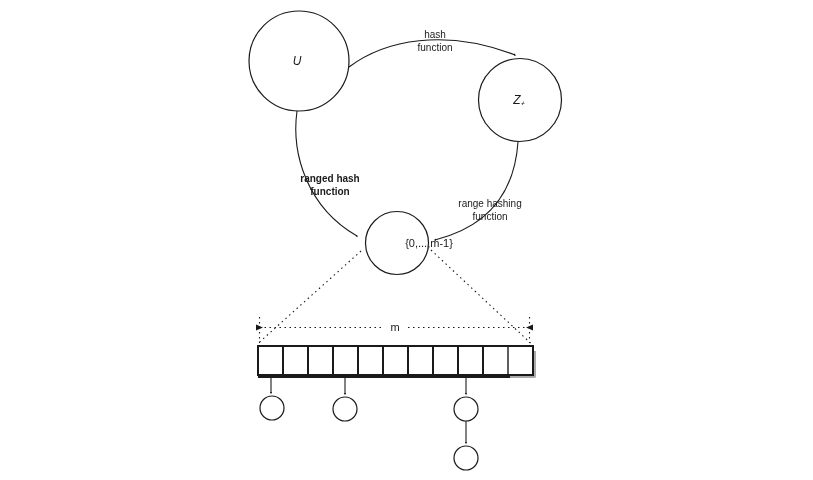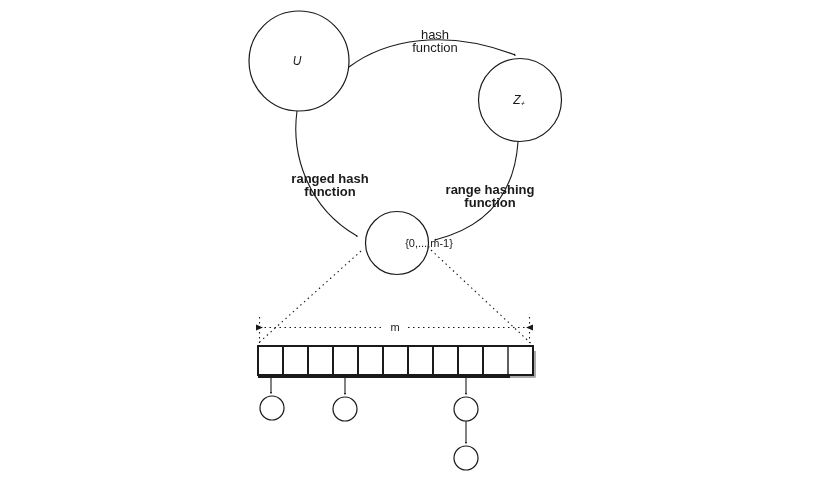--- a/index.html
+++ b/index.html
@@ -3,21 +3,21 @@
 <meta charset="utf-8">
 <style>
   html,body{margin:0;padding:0;background:#fff;}
   .canvas{
     position:relative;width:813px;height:480px;background:#ffffff;
     font-family:"Liberation Sans", sans-serif;color:#1a1a1a;overflow:hidden;
   }
   svg{position:absolute;left:0;top:0;}
   .lbl{
     position:absolute;transform:translate(-50%,-50%);
-    font-size:13px;line-height:13px;text-align:center;white-space:pre;color:#1a1a1a;
+    font-size:10px;line-height:13px;text-align:center;white-space:pre;color:#1a1a1a;
   }
   .node-lbl{font-size:12px;font-style:italic;}
   .set-lbl{font-size:11px;}
   .m-lbl{font-size:11px;}
 </style>
 </head>
 <body>
 
 <div class="canvas">
 
@@ -79,17 +79,17 @@
   <div class="lbl node-lbl" style="left:297px;top:61px;">U</div>
 
   <div class="lbl node-lbl" style="left:519px;top:100px;">Z₊</div>
 
   <div class="lbl set-lbl" style="left:397px;top:243px;margin-left:32px;">{0,...,m-1}</div>
 
   <div class="lbl" style="left:435px;top:41px;"><span>hash</span><br><span>function</span></div>
 
   <div class="lbl" style="left:330px;top:185px;font-weight:bold;"><span>ranged hash</span><br><span>function</span></div>
 
-  <div class="lbl" style="left:490px;top:196px;font-weight:bold;"><span>range hashing</span><br><span>function</span></div>
+  <div class="lbl" style="left:490px;top:210px;"><span>range hashing</span><br><span>function</span></div>
 
   <div class="lbl m-lbl" style="left:395px;top:327px;">m</div>
 
 </div>
 
 </body></html>

